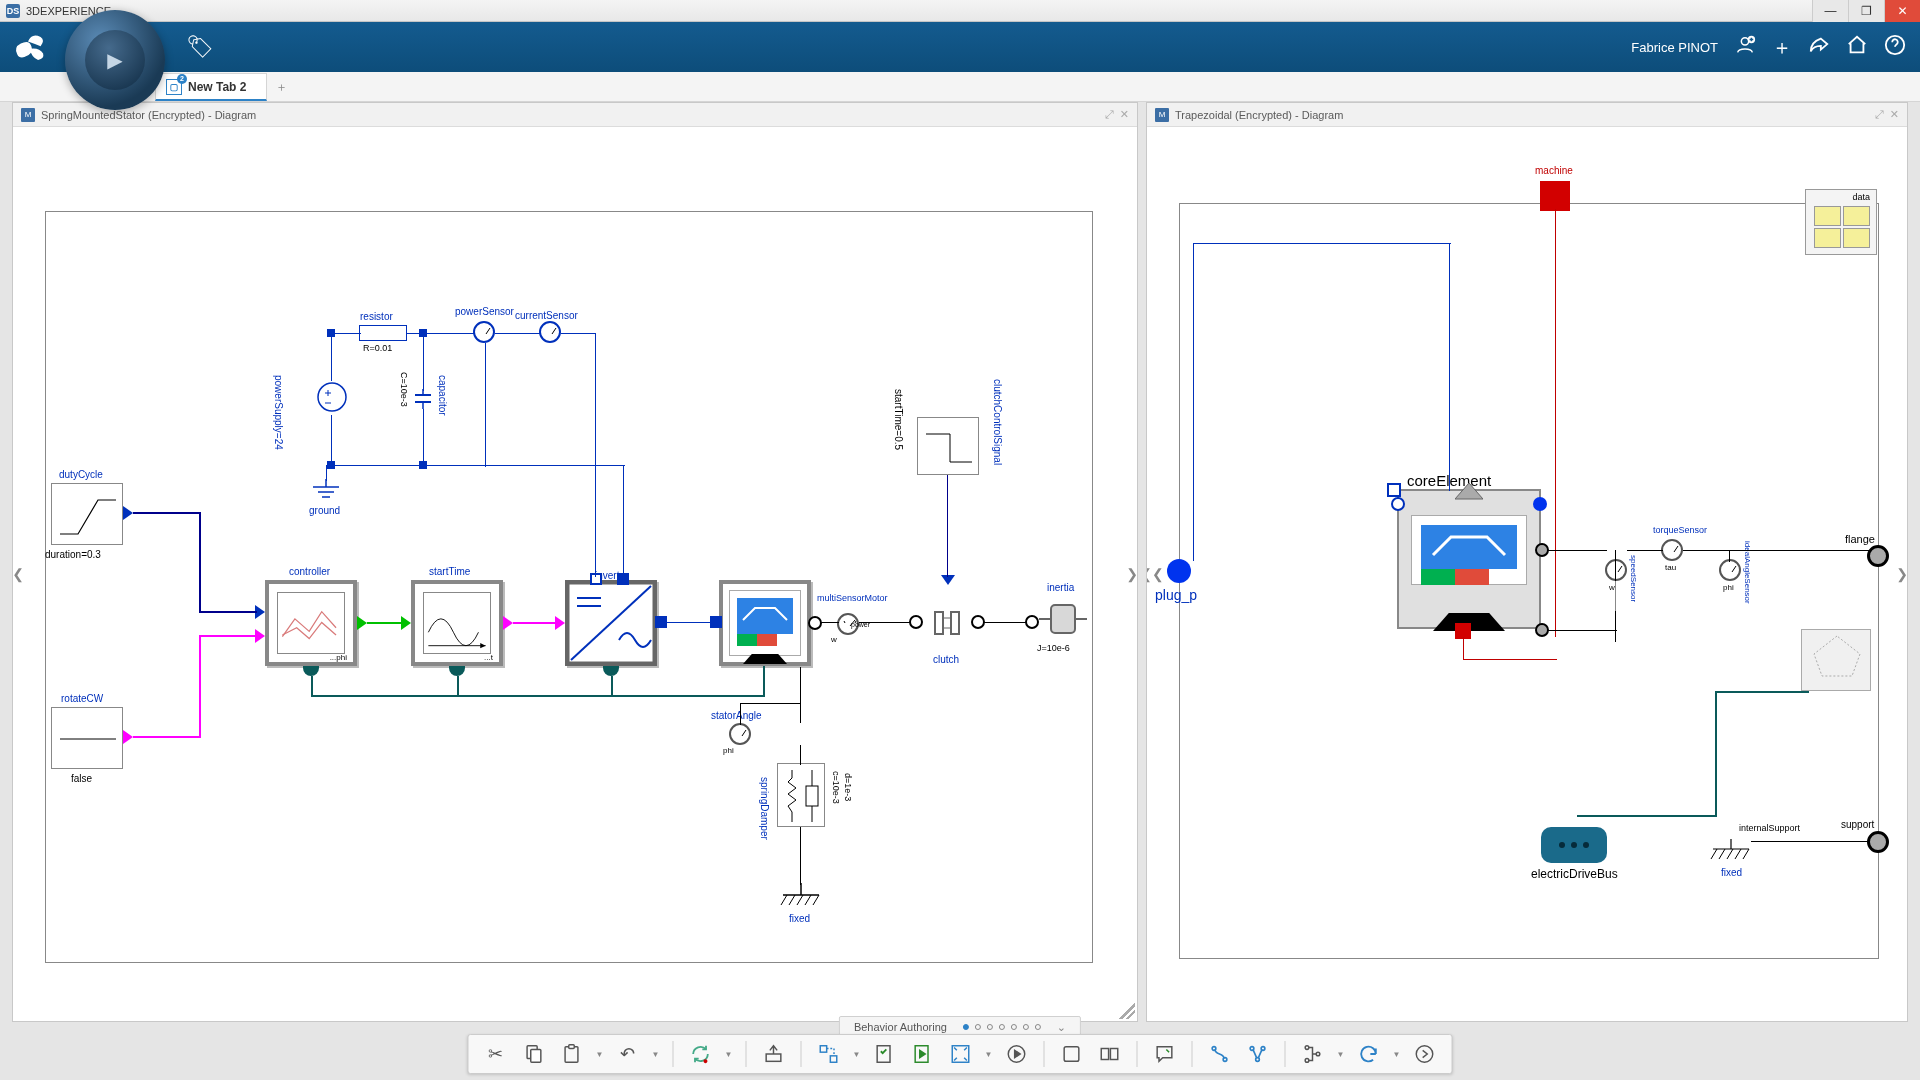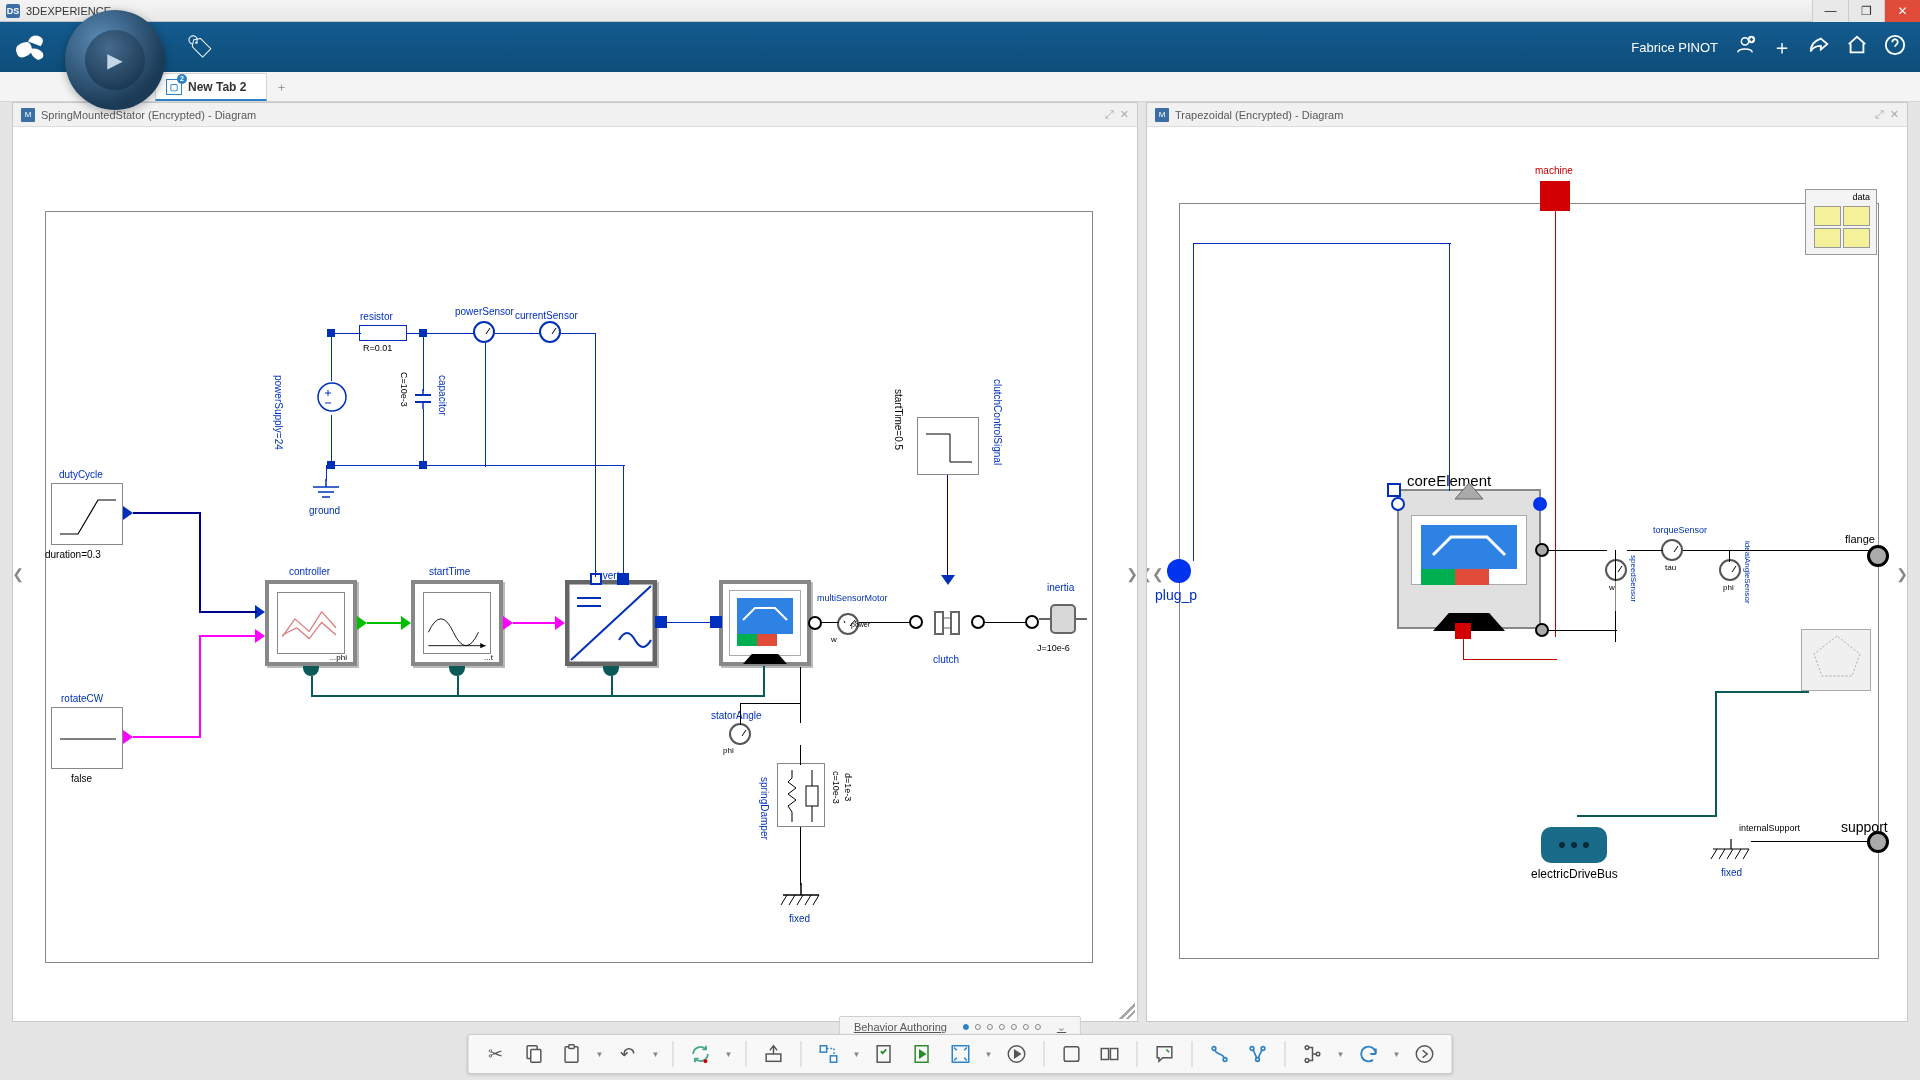--- a/index.html
+++ b/index.html
@@ -65,21 +65,21 @@
 .line.teal { background:#0a5a5a; }
 .line.magenta { background:#ff00ff; }
 .line.green { background:#00c000; }
 .line.gray { background:#888; }
 .line.red { background:#c00000; }
 .h { height:1px; }
 .v { width:1px; }
 .h2 { height:2px;} .v2{width:2px;}
 .tri { position:absolute; width:0; height:0; }
 
-.context-bar { position:absolute; bottom:42px; left:50%; transform:translateX(-50%); height:22px; background:#f5f5f5; border:1px solid #d0d0d0; border-radius:2px; display:flex; align-items:center; gap:16px; padding:0 14px; font-size:11px; color:#555;text-decoration:underline;}
+.context-bar { position:absolute; bottom:42px; left:50%; transform:translateX(-50%); height:22px; background:#f5f5f5; border:1px solid #d0d0d0; border-radius:2px; display:flex; align-items:center; gap:16px; padding:0 14px; font-size:11px; color:#555;}
 .dots { display:flex; gap:6px;}
 .dots span { width:6px;height:6px;border:1px solid #888; border-radius:50%; }
 .dots span.active { background:#2d82c7; border-color:#2d82c7;}
 
 .bottom-toolbar { position:absolute; bottom:6px; left:50%; transform:translateX(-50%); height:40px; background:#f8f8f8; border:1px solid #ccc; border-radius:3px; display:flex; align-items:center; padding:0 10px; gap:4px; box-shadow:0 1px 3px rgba(0,0,0,0.15);}
 .tbtn { width:34px; height:32px; display:flex; align-items:center; justify-content:center; font-size:18px; color:#555; cursor:pointer; border-radius:2px;}
 .tdrop { width:14px; font-size:8px; color:#888; display:flex; align-items:center; justify-content:center; height:32px; cursor:pointer;}
 .tsep { width:1px; height:26px; background:#ccc; margin:0 6px;}
 svg.icon { width:22px; height:22px; }
 </style>
@@ -497,21 +497,21 @@
       <div style="position:absolute; right:36px; top:502px; width:70px; height:62px; border:1px solid #aaa; background:#f0f0f0">
         <svg width="70" height="62">
             <g stroke="#aaa" stroke-dasharray="2 2" fill="none">
               <path d="M35 6 L12 24 L20 46 L50 46 L58 24 Z"></path>
             </g>
           </svg>
       </div>
 
       <span class="lbl black" style="left:698px;top:406px;font-size:11px">flange</span>
       <div class="port-dot big" style="left:720px; top:418px"></div>
-      <span class="lbl black" style="left:694px;top:692px;font-size:14px">support</span>
+      <span class="lbl black" style="left:694px;top:692px;font-size:10px">support</span>
       <div class="port-dot big" style="left:720px; top:704px"></div>
 
       <div class="line v" style="left:46px;top:116px;height:318px"></div>
       <div class="line h" style="left:46px;top:116px;width:258px"></div>
       <div class="line v" style="left:302px;top:116px;height:248px"></div>
       <div class="line red v" style="left:408px;top:82px;height:428px"></div>
       <div class="line red h" style="left:316px;top:532px;width:94px"></div>
       <div class="line red v" style="left:316px;top:510px;height:22px"></div>
       <div class="line black h" style="left:400px;top:423px;width:60px"></div>
       <div class="line black h" style="left:480px;top:423px;width:36px"></div>

